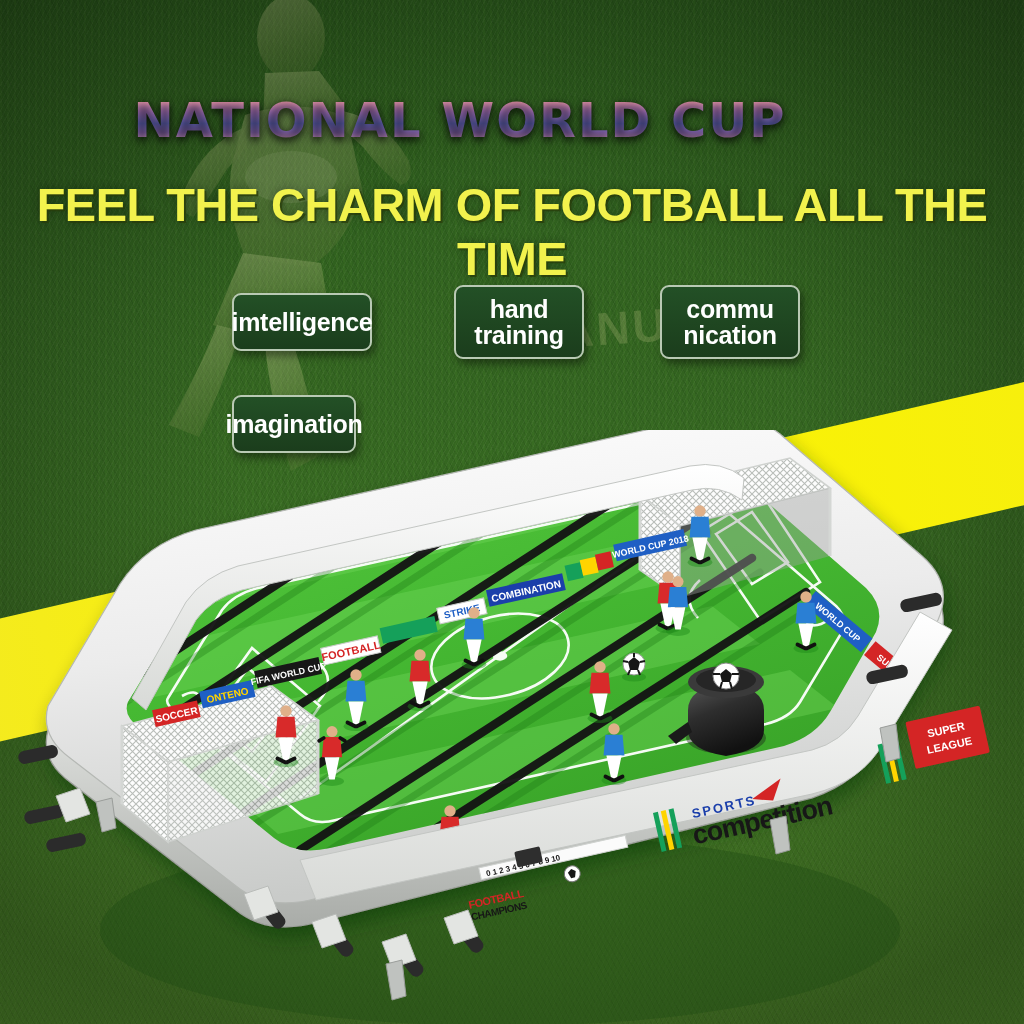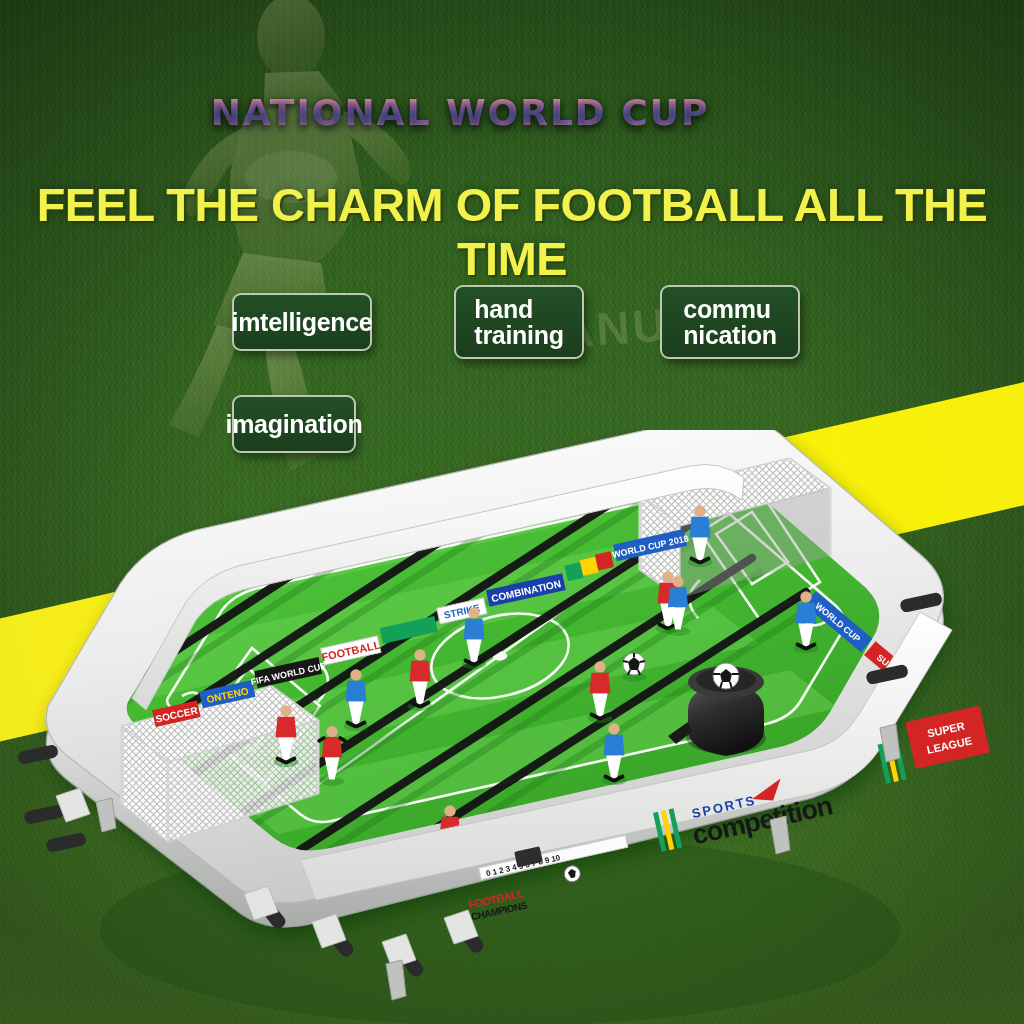--- a/index.html
+++ b/index.html
@@ -48,21 +48,21 @@
   .yellow-beam {
     position:absolute; left:-180px; top:660px; width:1500px; height:120px;
     background:linear-gradient(90deg,#f2e827 0%,#fbf400 45%,#f5ed12 100%);
     transform:rotate(-13deg); transform-origin:0 0;
   }
 
   
   .title-main {
     position:absolute; top:92px; left:0; width:920px;
     text-align:center;
-    font-size:36px; font-weight:bold; letter-spacing:2px;
+    font-size:48px; font-weight:bold; letter-spacing:2px;
     font-family:"DejaVu Sans", sans-serif;
     background:linear-gradient(180deg,
        #e8a0a8 0%, #dd8a9c 14%, #9a6bb5 36%, #5d5fae 55%, #7a5fa8 70%, #c municipal 71%, #d295b4 88%, #e0a8b6 100%);
     background:linear-gradient(180deg,
        #eaa7ad 0%, #e08f9e 15%, #a070b8 36%, #5f60b0 56%, #8464ac 72%, #cf93b2 89%, #e2abb8 100%);
     -webkit-background-clip:text; background-clip:text;
     color:transparent;
     text-shadow:0 3px 7px rgba(0,0,0,.45);
     filter:drop-shadow(0 2px 4px rgba(0,0,0,.5));
   }
@@ -81,21 +81,21 @@
   .badge {
     position:absolute;
     background:linear-gradient(180deg,#235026 0%,#1b3d1c 100%);
     border:2px solid #b9c9b4;
     border-radius:9px;
     color:#ffffff;
     font-weight:bold;
     font-size:25px;
     line-height:1.04;
     display:flex; align-items:center; justify-content:center;
-    text-align:left;
+    text-align:center;
     box-shadow:3px 5px 9px rgba(0,0,0,.42);
     padding:8px 10px;
     letter-spacing:-.3px;
   }
   .b1 { left:232px; top:8px;  width:140px; height:58px; }
   .b2 { left:454px; top:0px;  width:130px; height:74px; }
   .b3 { left:660px; top:0px;  width:140px; height:74px; }
   .b4 { left:232px; top:110px;width:124px; height:58px; }
   .b5 { left:454px; top:100px;width:130px; height:74px; }
   .b6 { left:660px; top:110px;width:146px; height:58px; }

